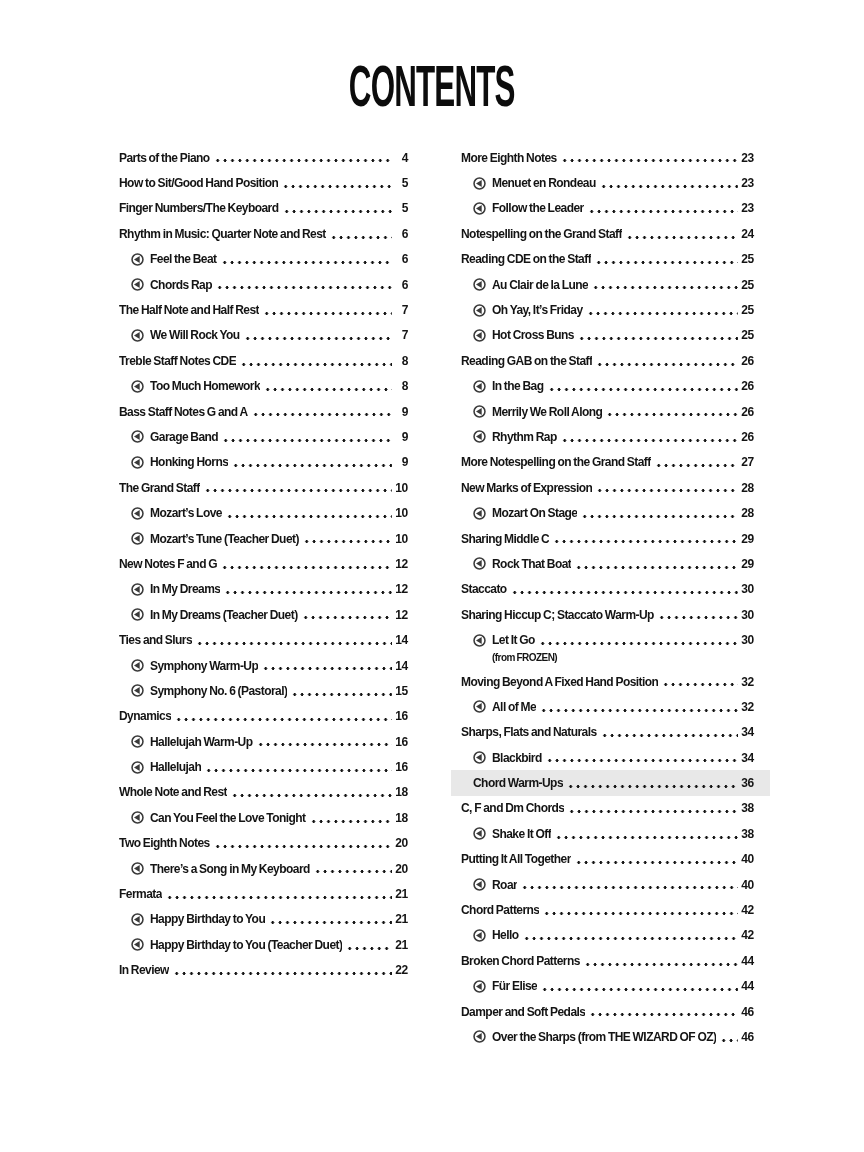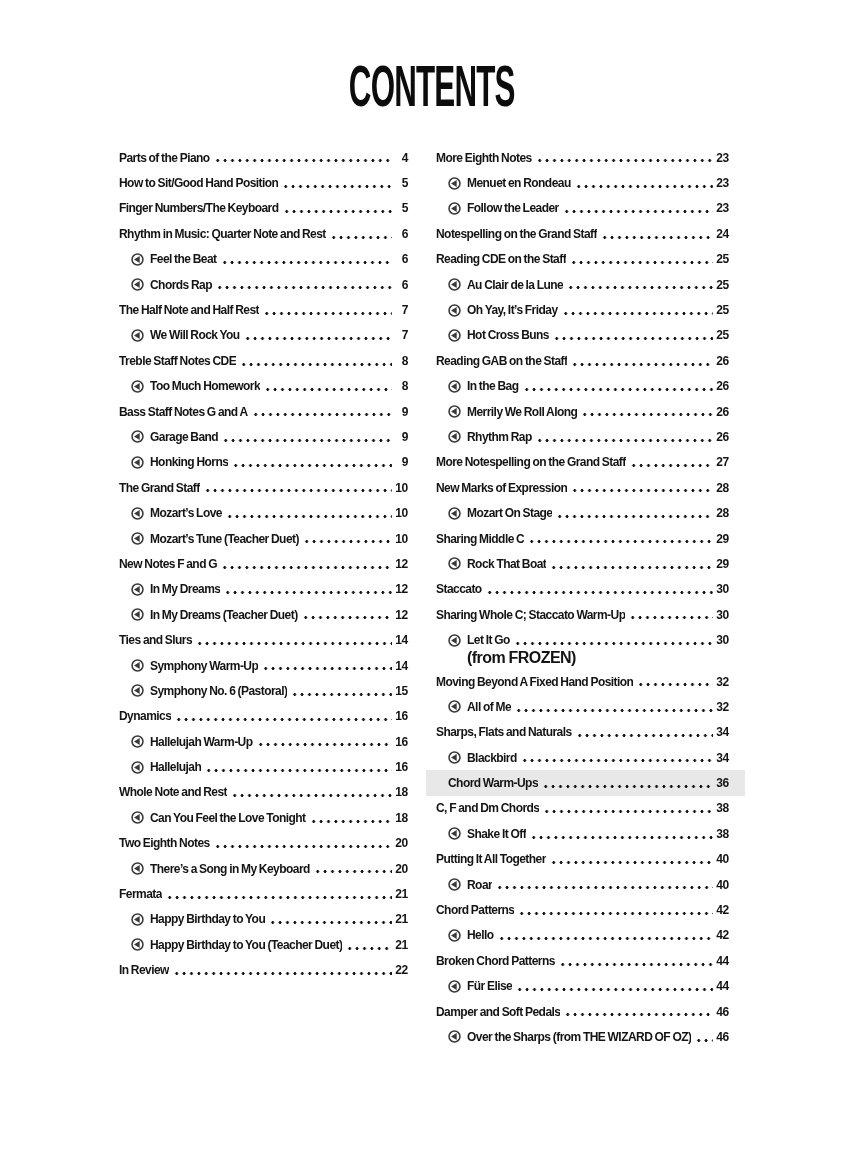--- a/index.html
+++ b/index.html
@@ -7,37 +7,37 @@
     position:relative;width:864px;height:1152px;background:#fff;overflow:hidden;
     font-family:"Liberation Sans",sans-serif;color:var(--text,#141414);border-radius:29px;
   }
   .title-wrap{padding-top:58px;text-align:center;}
   .page-title{
     margin:0;display:inline-block;font-weight:700;font-size:57px;line-height:1.0;
     letter-spacing:-1.5px;transform:scaleX(0.55);color:#0c0c0c;white-space:nowrap;
   }
   .columns{display:flex;margin:30px 0 0 119px;}
   .col{width:289px;flex:none;}
-  .col.right{width:293px;margin-left:28px;}
+  .col.right{width:293px;margin-left:53px;}
   .toc-row{margin:0;}
   .line{display:flex;align-items:center;height:25.4px;white-space:nowrap;}
   .icon-wrap{flex:none;width:13px;height:13px;margin:0 6px 0 12px;display:flex;}
   .icon-wrap svg{display:block;}
   .entry-label{
     flex:0 1 auto;min-width:0;overflow:hidden;
     font-size:12px;font-weight:700;letter-spacing:-0.55px;word-spacing:-0.5px;
   }
   .dots{
     flex:1 1 0;min-width:4px;align-self:stretch;margin:0 3px 0 4px;
     background-image:radial-gradient(circle,var(--text,#141414) 1.3px,transparent 1.55px);
     background-size:7.4px 3.2px;background-repeat:repeat-x;background-position:left 14.4px;
   }
   .page-num{flex:none;font-size:12px;font-weight:700;letter-spacing:-0.3px;text-align:right;min-width:13px;}
   .subtitle{
-    font-size:16px;font-weight:700;letter-spacing:-0.55px;word-spacing:-0.5px;
+    font-size:10px;font-weight:700;letter-spacing:-0.55px;word-spacing:-0.5px;
     margin:-4px 0 3px 31px;line-height:17px;
   }
   .highlight .line{
     background:var(--highlight,#e8e8e8);
     margin-left:-10px;padding-left:22px;
     margin-right:-16px;padding-right:16px;
   }
 </style>
 </head>
 <body>
@@ -644,21 +644,21 @@
 
       <span class="entry-label">Staccato</span>
       <span class="dots"></span>
       <span class="page-num">30</span>
     </div>
 
   </div>
         <div class="toc-row">
     <div class="line">
 
-      <span class="entry-label">Sharing Whole C; Staccato Warm-Up</span>
+      <span class="entry-label">Sharing Hiccup C; Staccato Warm-Up</span>
       <span class="dots"></span>
       <span class="page-num">30</span>
     </div>
 
   </div>
         <div class="toc-row">
     <div class="line">
       <span class="icon-wrap">
         <svg viewBox="0 0 20 20" width="13" height="13" aria-hidden="true">
           <circle cx="10" cy="10" r="8.4" fill="none" stroke="#3a3a3a" stroke-width="2.4"></circle>

